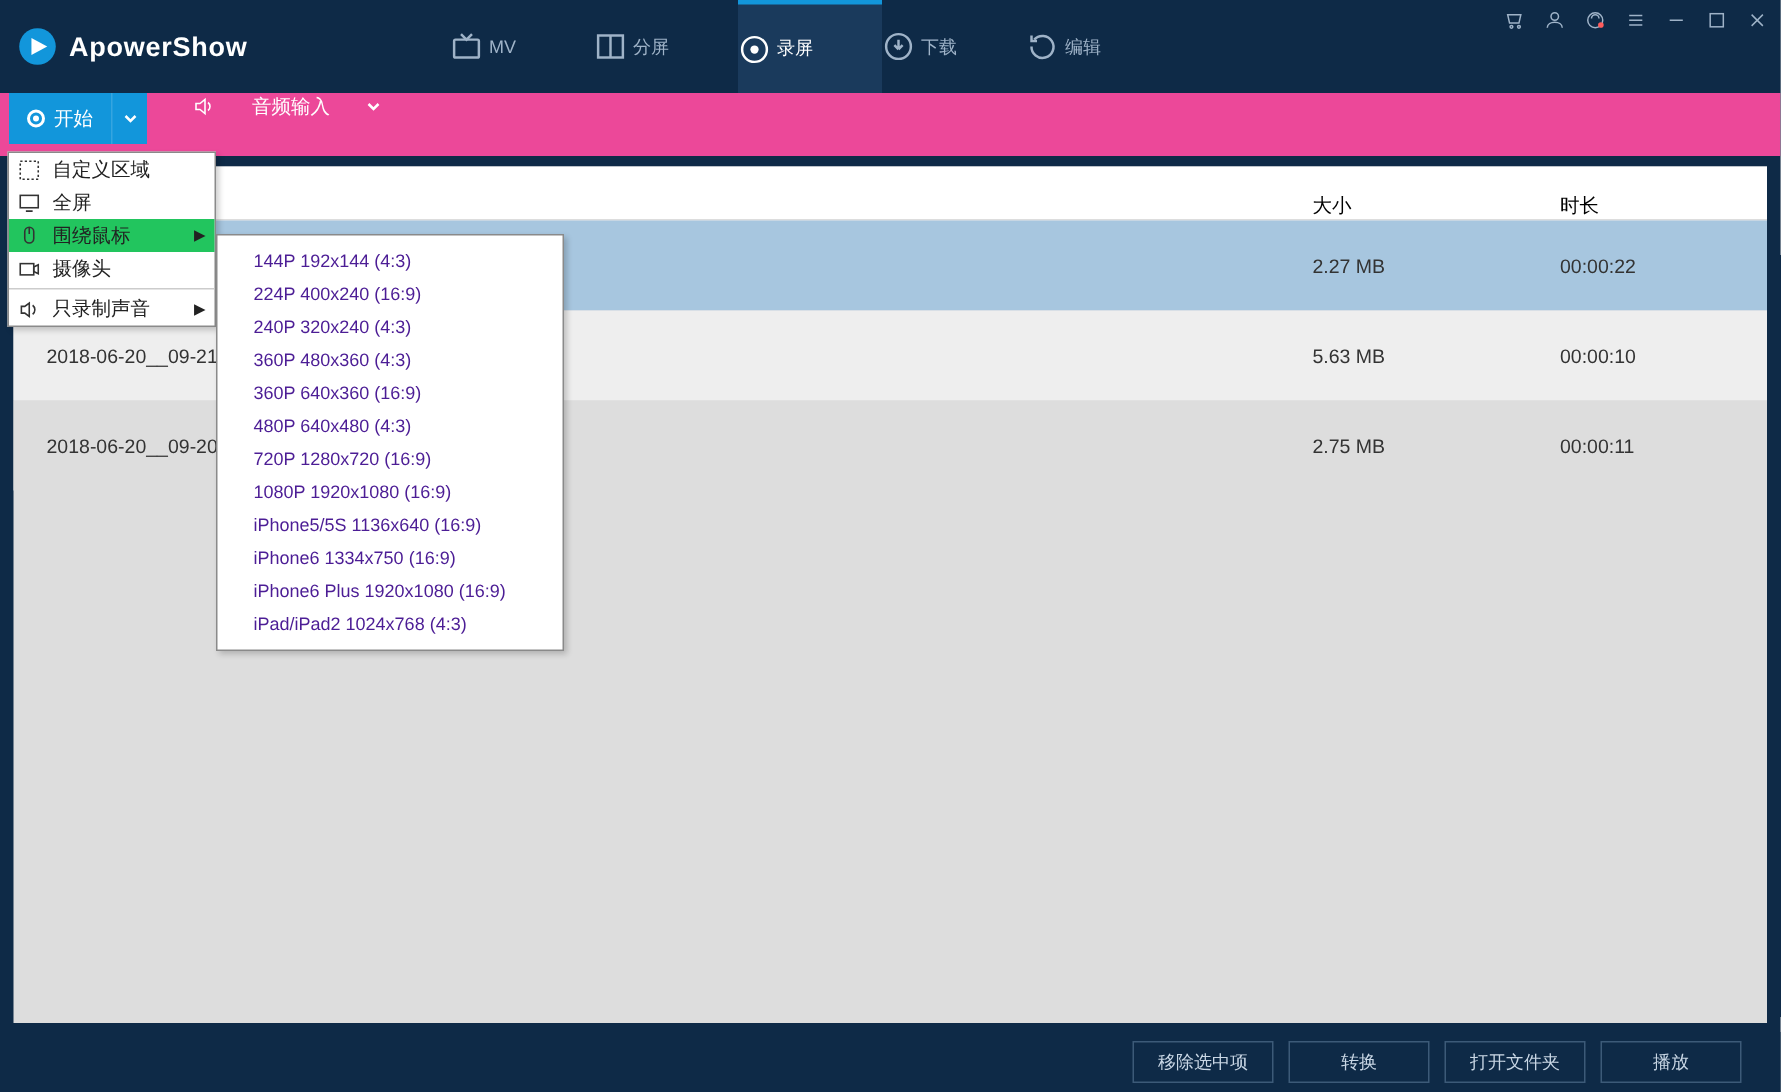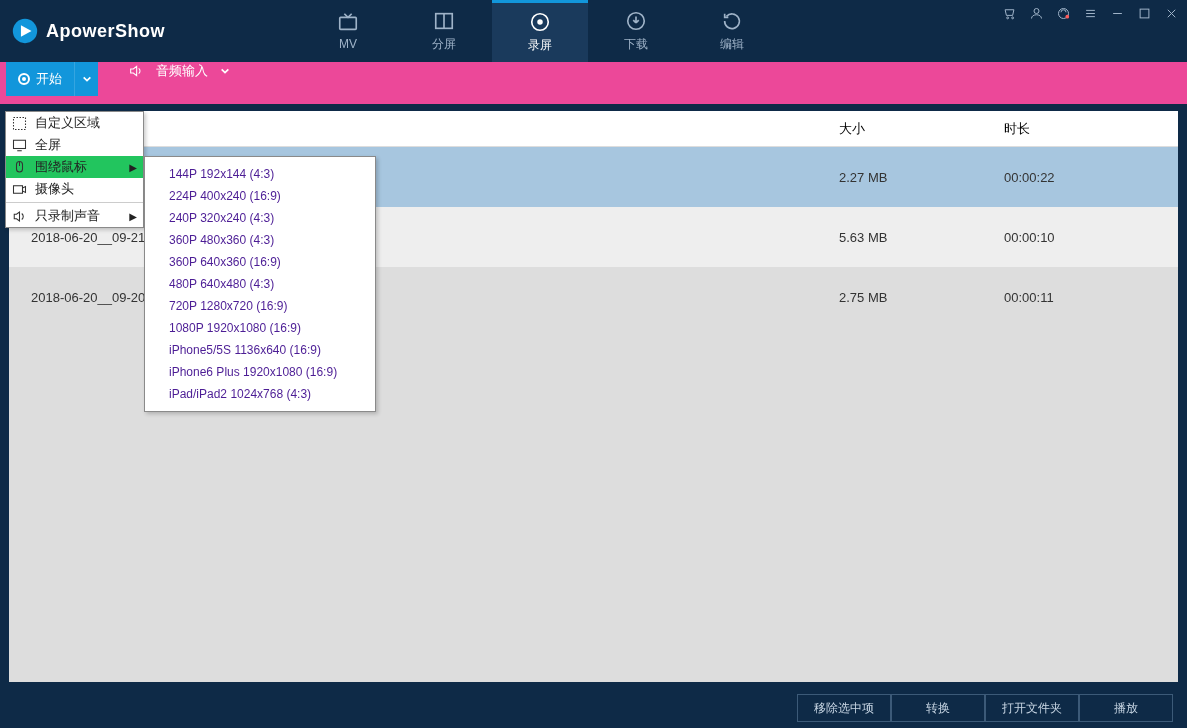--- a/index.html
+++ b/index.html
@@ -5,67 +5,67 @@
 *{margin:0;padding:0;box-sizing:border-box;font-family:"Microsoft YaHei",Arial,sans-serif;font-size:13px;-webkit-user-select:none;user-select:none}
 html,body{width:1187px;height:728px;overflow:hidden}
 body{background:#0e2a47}
 
 
 .header{height:62px;background:#0e2a47;display:flex;align-items:center;position:relative}
 .brand{display:flex;align-items:center;padding-left:12px;gap:8px}
 .brand-logo{width:26px;height:26px}
 .brand-name{color:#fff;font-size:18px;font-weight:700;letter-spacing:.5px}
 .tabs{display:flex;position:absolute;left:300px;top:0;height:62px}
-.tab{width:96px;display:flex;flex-direction:column;align-items:center;justify-content:center;gap:4px;color:#9fb3c8;cursor:pointer}
+.tab{width:96px;display:flex;flex-direction:row;align-items:center;justify-content:flex-start;gap:4px;color:#9fb3c8;cursor:pointer}
 .tab.active{background:#1a3a5c;color:#fff;border-top:3px solid #1296db;padding-top:0}
 .tab .ticon{width:22px;height:22px;stroke:#9fb3c8;fill:none;stroke-width:1.8}
 .tab.active .ticon{stroke:#fff}
 .tab-label{font-size:12px}
 .win-ctl{position:absolute;right:8px;top:6px;display:flex;align-items:center;gap:12px}
 .win-ctl svg{width:15px;height:15px;stroke:#9fb3c8;fill:none;stroke-width:1.6;cursor:pointer}
 .notif-dot{fill:#ff5c5c;stroke:none}
 
 
 .toolbar{height:42px;background:#ec4899;display:flex;align-items:flex-start;padding-left:0}
 .start-group{display:flex;height:34px;margin-left:6px}
 .start-btn{background:#1296db;color:#fff;display:flex;align-items:center;gap:6px;padding:0 12px;cursor:pointer}
 .start-caret{width:24px;background:#1296db;display:flex;align-items:center;justify-content:center;cursor:pointer;border-left:1px solid rgba(255,255,255,.15)}
 .start-caret svg{width:10px;height:10px;stroke:#fff;fill:none;stroke-width:2}
 .rec-dot{width:12px;height:12px;border:2px solid #fff;border-radius:50%;position:relative}
 .rec-dot:after{content:"";width:4px;height:4px;background:#fff;border-radius:50%;position:absolute;left:2px;top:2px}
-.audio-sel{display:flex;align-items:center;color:#fff;gap:12px;margin-left:30px;cursor:pointer}
+.audio-sel{display:flex;align-items:center;color:#fff;gap:24px;margin-left:30px;cursor:pointer}
 .audio-sel svg{width:16px;height:16px;stroke:#fff;fill:none;stroke-width:1.6}
 
 
 .tbl-wrap{position:absolute;left:9px;right:9px;top:111px;bottom:46px;background:#ddd}
-.thead{height:36px;background:#fff;display:flex;align-items:center;border-bottom:1px solid #ddd}
+.thead{height:36px;background:#fff;display:flex;align-items:flex-end;border-bottom:1px solid #ddd}
 .col-name{flex:1;padding-left:18px}
 .col-size{width:165px}
-.col-dur{width:174px}
+.col-dur{width:138px}
 .tbody{}
 .trow{height:60px;display:flex;align-items:center;font-size:12px;color:#333}
 .trow.sel{background:#a7c6df}
 .trow.alt{background:#eee}
 .trow.plain{background:#ddd}
 .trow .col-name{padding-left:22px}
 
 
-.dd1{position:absolute;left:5px;top:111px;width:139px;background:#fff;border:1px solid #8a8a8a;z-index:20;box-shadow:2px 2px 4px rgba(0,0,0,.2)}
+.dd1{position:absolute;left:5px;top:101px;width:139px;background:#fff;border:1px solid #8a8a8a;z-index:20;box-shadow:2px 2px 4px rgba(0,0,0,.2)}
 .dd1-item{height:22px;display:flex;align-items:center;padding-left:6px;gap:8px;cursor:pointer;color:#222}
 .dd1-item.hl{background:#22c55e}
 .dd1-item .arrow{margin-left:auto;margin-right:6px;font-size:10px}
 .dd1-item svg{width:15px;height:15px;stroke:#333;fill:none;stroke-width:1.4}
 .dd1-sep{height:1px;background:#ccc;margin:2px 0}
 
 
 .dd2{position:absolute;left:144px;top:156px;width:232px;background:#fff;border:1px solid #8a8a8a;z-index:21;box-shadow:2px 2px 4px rgba(0,0,0,.2);padding:6px 0}
 .dd2-item{height:22px;display:flex;align-items:center;padding-left:24px;cursor:pointer;color:#4c1d95;font-size:12px}
 
 
-.footer{position:absolute;left:0;right:0;bottom:0;height:40px;background:#0e2a47;display:flex;align-items:center;justify-content:flex-end;padding-right:14px}
+.footer{position:absolute;left:0;right:0;bottom:0;height:40px;background:#0e2a47;display:flex;align-items:center;justify-content:flex-end;gap:10px;padding-right:26px}
 .fbtn{min-width:94px;height:28px;border:1px solid #3c5a78;color:#c9d7e5;display:flex;align-items:center;justify-content:center;cursor:pointer;font-size:12px;background:transparent}
 </style>
 </head>
 <body>
 
 <div class="header">
   <div class="brand">
     <svg class="brand-logo" viewBox="0 0 32 32">
         <circle cx="16" cy="16" r="15" fill="#1296db"></circle>
         <path d="M11 9 L11 23 L24 16 Z" fill="#fff"></path>
@@ -234,20 +234,21 @@
 <div class="dd2">
   <div class="dd2-item">144P 192x144 (4:3)</div>
   <div class="dd2-item">224P 400x240 (16:9)</div>
   <div class="dd2-item">240P 320x240 (4:3)</div>
   <div class="dd2-item">360P 480x360 (4:3)</div>
   <div class="dd2-item">360P 640x360 (16:9)</div>
   <div class="dd2-item">480P 640x480 (4:3)</div>
   <div class="dd2-item">720P 1280x720 (16:9)</div>
   <div class="dd2-item">1080P 1920x1080 (16:9)</div>
   <div class="dd2-item">iPhone5/5S 1136x640 (16:9)</div>
+  <div class="dd2-item">iPhone6 1334x750 (16:9)</div>
   <div class="dd2-item">iPhone6 Plus 1920x1080 (16:9)</div>
   <div class="dd2-item">iPad/iPad2 1024x768 (4:3)</div>
 </div>
 
 <div class="footer">
   <div class="fbtn">移除选中项</div>
   <div class="fbtn">转换</div>
   <div class="fbtn">打开文件夹</div>
   <div class="fbtn">播放</div>
 </div>

